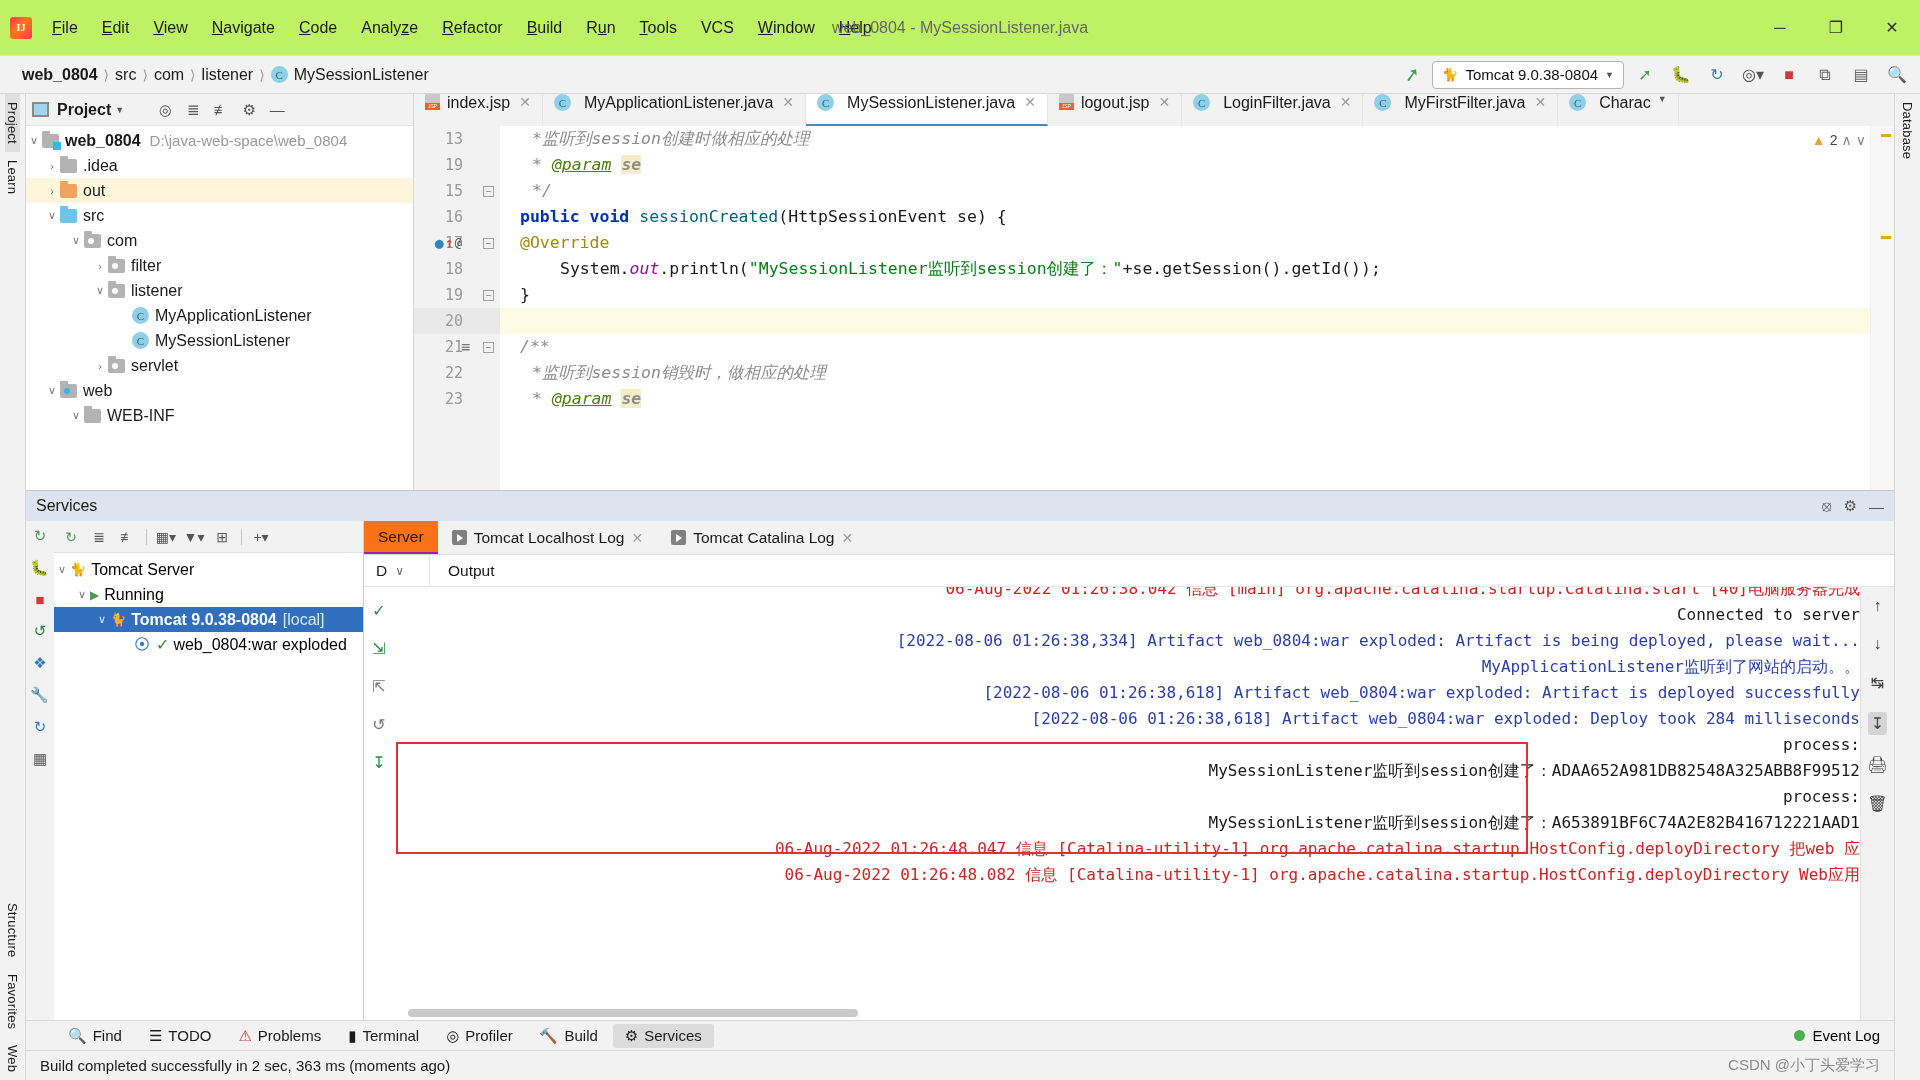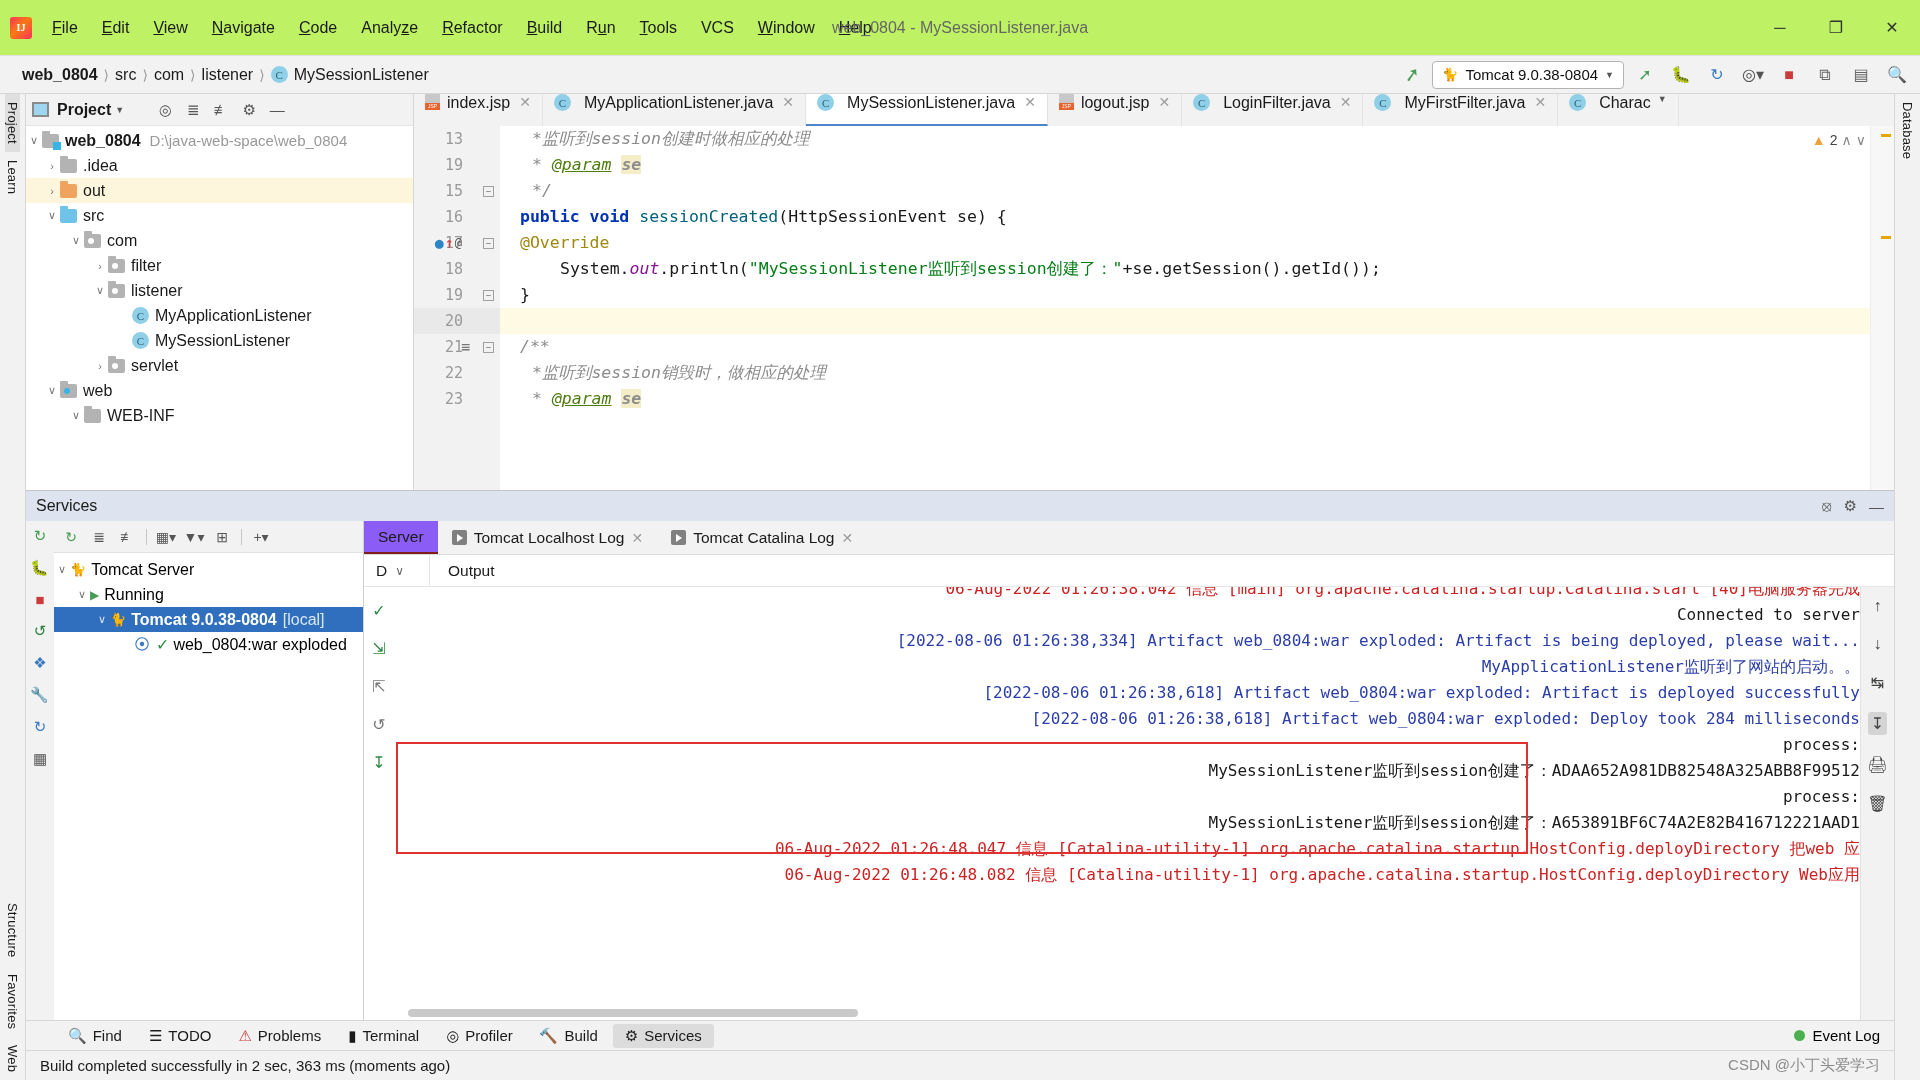--- a/index.html
+++ b/index.html
@@ -221,21 +221,21 @@
   .stwist { width: 16px; text-align: center; color: #777; font-size: 11px; flex: none; }
   .spath { color: #8a8a8a; margin-left: 6px; }
   .tomcat-emoji { margin-right: 5px; font-size: 13px; }
   .play-tri { color: #499c54; font-size: 12px; margin-right: 5px; }
 
   .svc-console { flex: 1; display: flex; flex-direction: column; min-width: 0; background: #fff; }
   .svc-tabs { height: 34px; background: #f2f2f2; display: flex; align-items: stretch; flex: none; border-bottom: 1px solid #dcdcdc; }
   .svc-tab {
     display: flex; align-items: center; gap: 7px; padding: 0 14px; font-size: 15.5px; color: #1a1a1a; white-space: nowrap;
   }
-  .svc-tab.active { background: #8b5cf6; border-bottom: 2px solid #7f1d1d; }
+  .svc-tab.active { background: #f97316; border-bottom: 2px solid #a21caf; }
   .svc-tab .x { color: #9c9c9c; font-size: 14px; }
   .mini-run {
     width: 15px; height: 15px; background: #808080; border-radius: 2px; position: relative; flex: none;
   }
   .mini-run::after {
     content: ""; position: absolute; left: 5px; top: 3.5px;
     border-left: 6px solid #fff; border-top: 4px solid transparent; border-bottom: 4px solid transparent;
   }
   .out-header {
     height: 32px; display: flex; align-items: center; background: #fff; flex: none;

